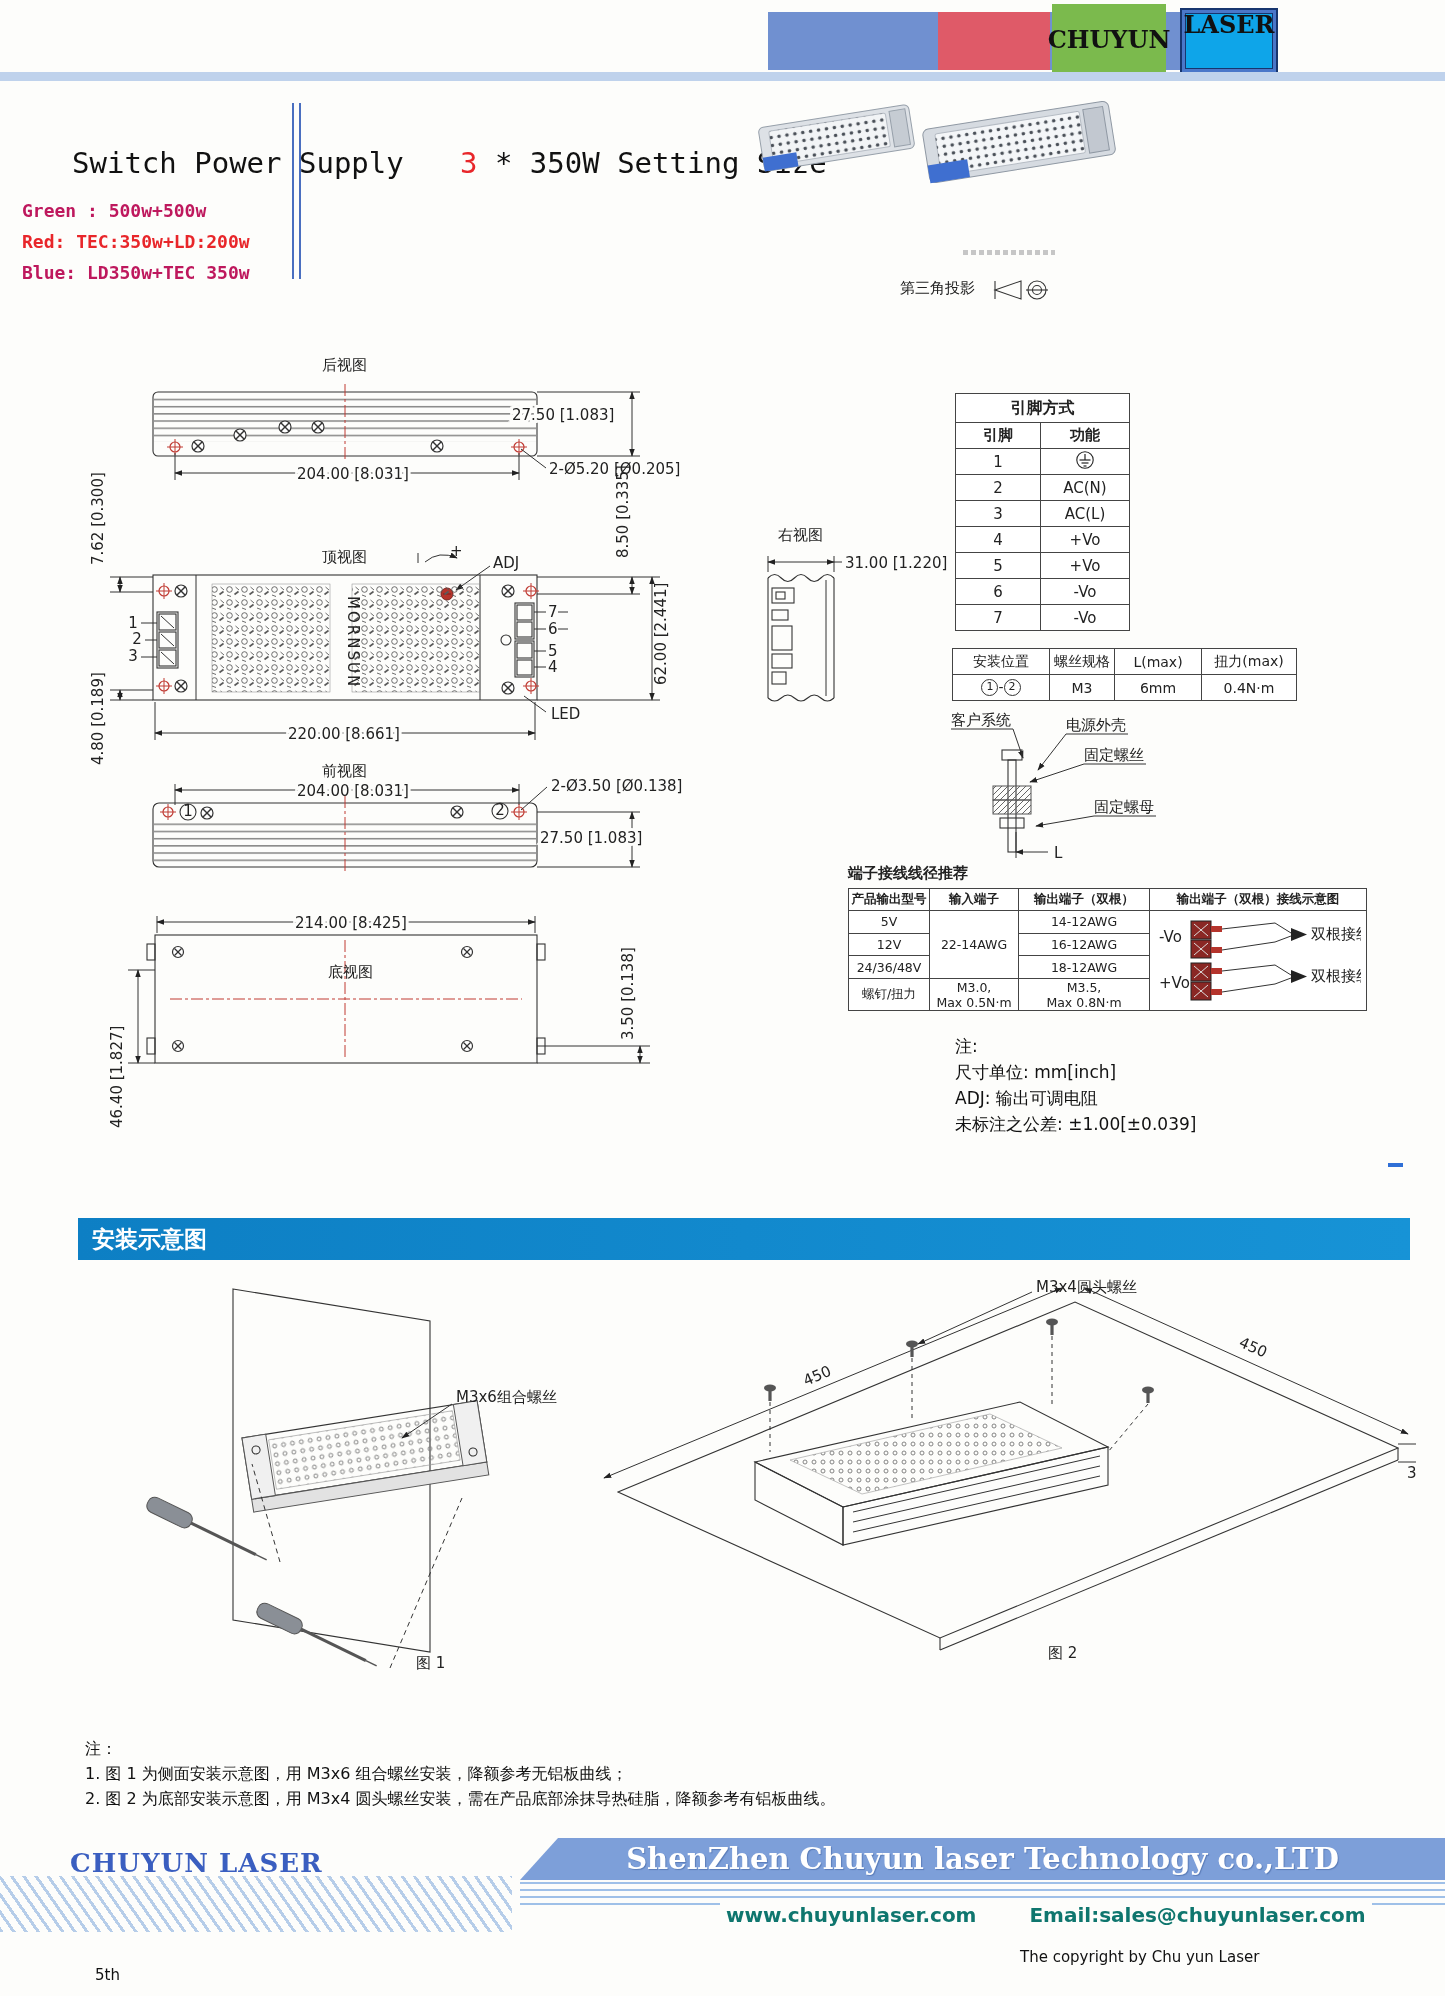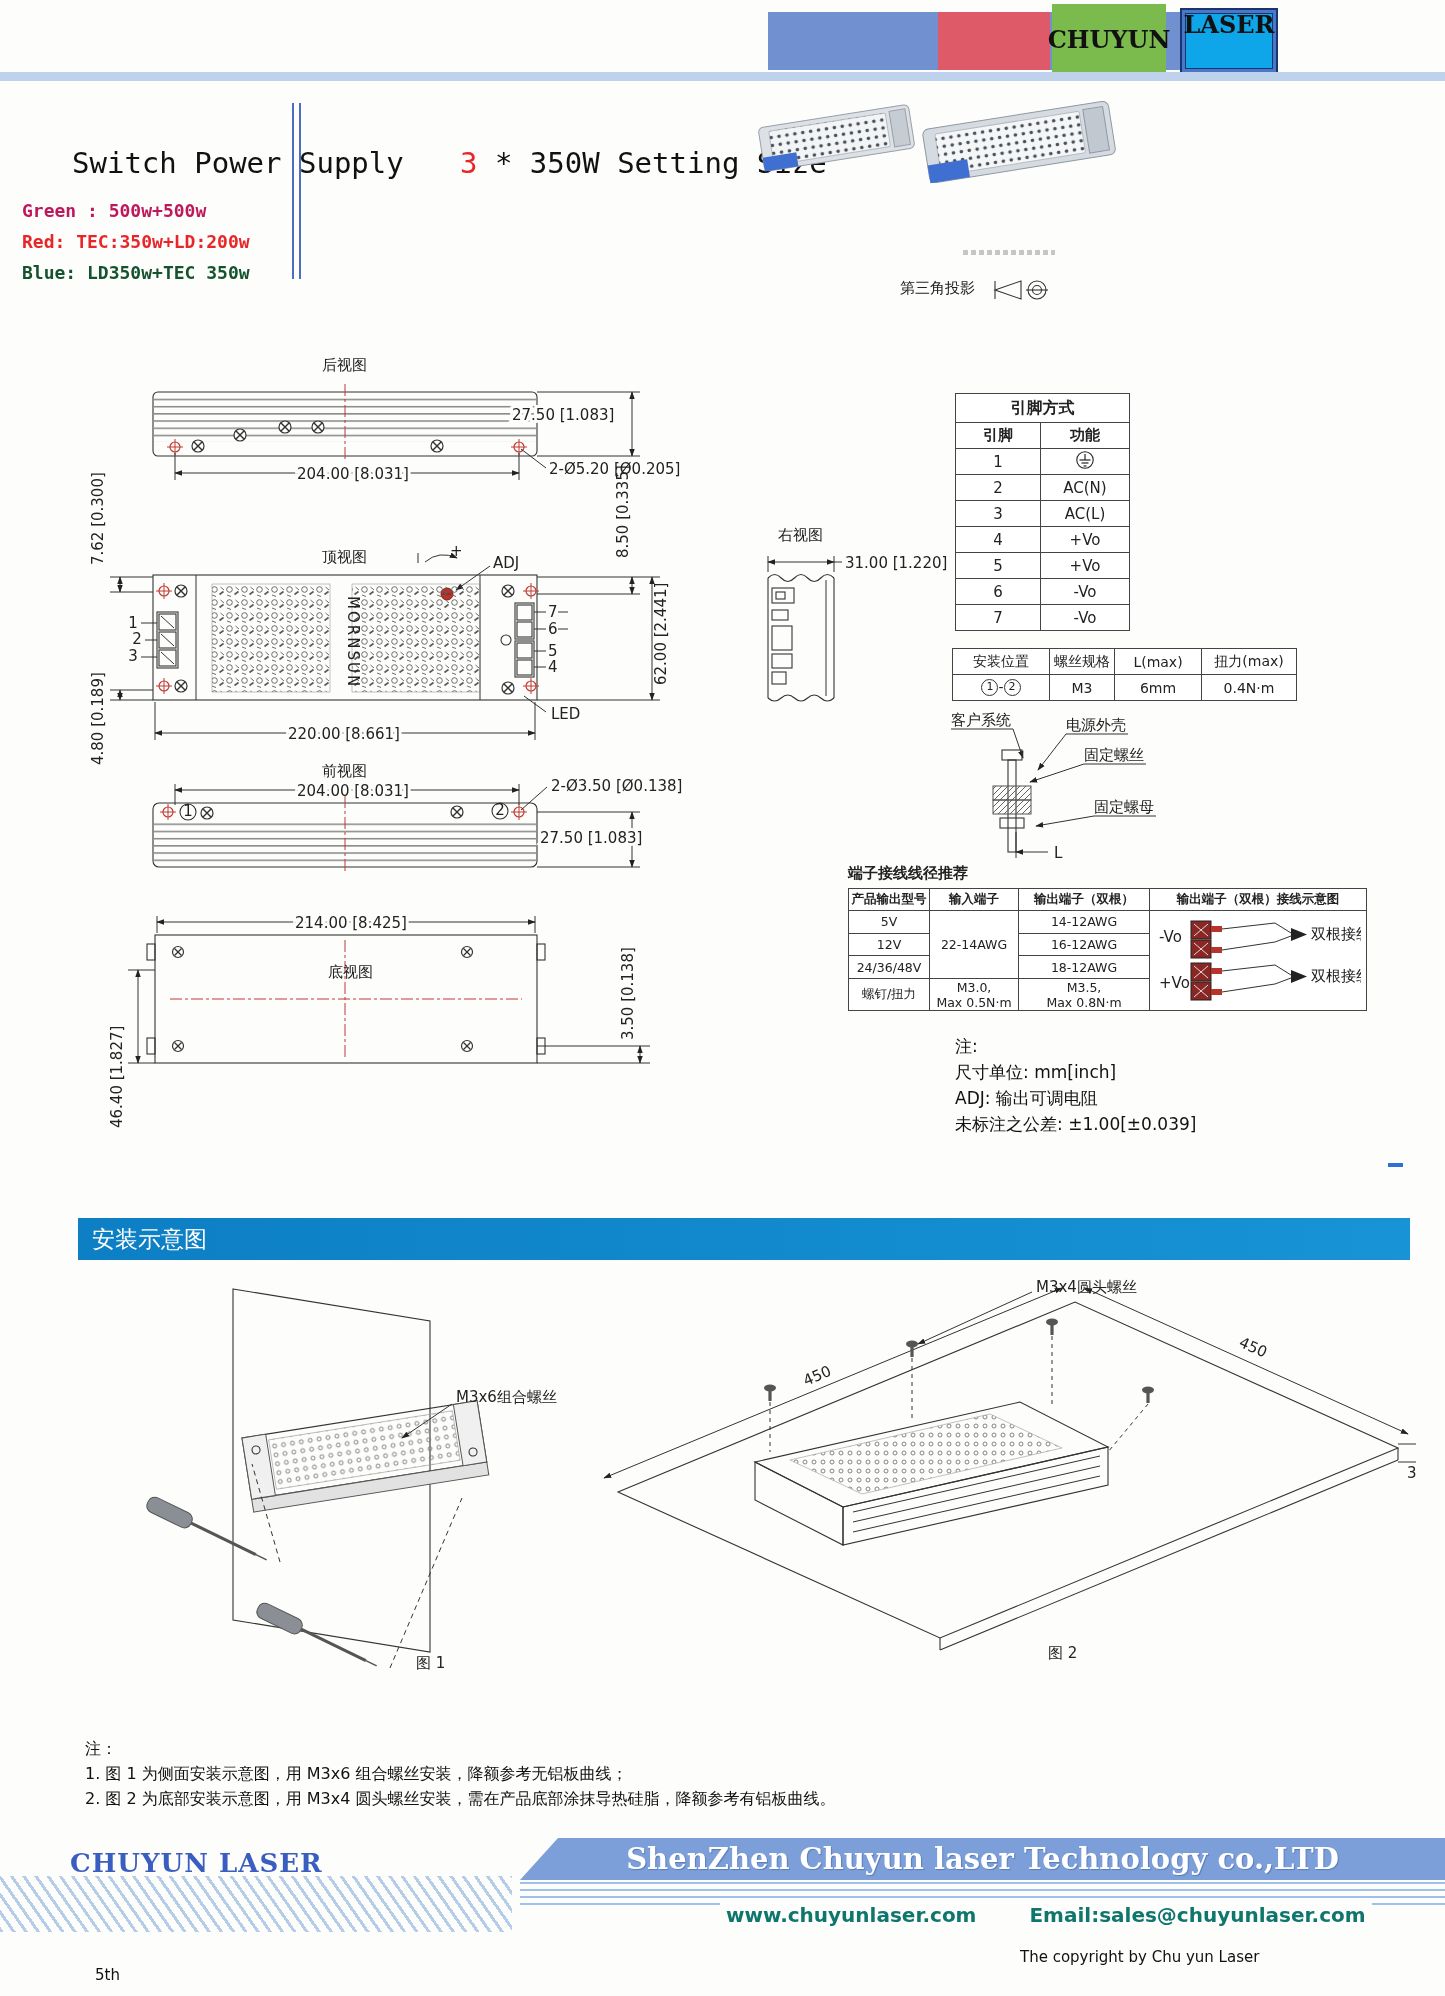--- a/index.html
+++ b/index.html
@@ -17,21 +17,21 @@
              display:flex;align-items:flex-start;justify-content:center;}
   .hdr-laser span{font-family:"DejaVu Serif",serif;font-weight:bold;font-size:24px;color:#111;}
   .hdr-strip{left:0;top:72px;width:1445px;height:9px;background:#bfd2ec;}
   
   .title-main{left:72px;top:146px;font-family:"DejaVu Sans Mono",monospace;font-size:29px;color:#111;}
   .title-size{left:460px;top:146px;font-family:"DejaVu Sans Mono",monospace;font-size:29px;color:#111;}
   .vrule{left:292px;top:103px;width:5px;height:176px;border-left:2px solid #4a6fc0;border-right:2px solid #4a6fc0;}
   .legend{font-family:"DejaVu Sans Mono",monospace;font-weight:bold;font-size:18px;}
   .lg0{left:22px;top:200px;color:#be185d;}
   .lg1{left:22px;top:231px;color:#e8262a;}
-  .lg2{left:22px;top:262px;color:#14532d;}
+  .lg2{left:22px;top:262px;color:#be185d;}
   .red{color:#e8262a;}
   
   table{border-collapse:collapse;background:#fff;}
   td,th{border:1px solid #444;text-align:center;font-weight:normal;padding:0 2px;}
   .pin-tbl{left:955px;top:393px;}
   .pin-tbl td{height:25px;font-size:15px;}
   .pin-tbl .ttl{font-weight:bold;font-size:16px;height:28px;}
   .pin-tbl .c1{width:80px;} .pin-tbl .c2{width:84px;}
   .scr-tbl{left:952px;top:648px;}
   .scr-tbl td{height:25px;font-size:14px;}
@@ -40,21 +40,21 @@
         line-height:14px;font-size:11px;text-align:center;vertical-align:middle;}
   .term-title{left:848px;top:864px;font-size:15px;font-weight:bold;}
   .term-tbl{left:848px;top:888px;}
   .term-tbl td{font-size:12.5px;height:21px;}
   .term-tbl .h{font-weight:bold;}
   .t1{width:76px;} .t2{width:84px;} .t3{width:126px;} .t4{width:212px;}
   .notes{left:955px;top:1033px;font-size:17px;line-height:26px;color:#111;}
   
   .banner{left:78px;top:1218px;width:1332px;height:42px;
           background:linear-gradient(90deg,#0d7fc4,#1793d6);
-          color:#fff;font-weight:normal;font-size:23px;line-height:42px;padding-left:14px;box-sizing:border-box;}
+          color:#fff;font-weight:bold;font-size:23px;line-height:42px;padding-left:14px;box-sizing:border-box;}
   .inst-notes{left:85px;top:1736px;font-size:16px;line-height:25px;color:#111;}
   
   .ft-brand{left:70px;top:1848px;font-family:"DejaVu Serif",serif;font-weight:bold;
             font-size:26px;color:#3a5ec0;letter-spacing:1px;}
   .ft-banner{left:520px;top:1838px;width:925px;height:42px;background:#7d9fd9;
              clip-path:polygon(38px 0,100% 0,100% 100%,0 100%);
              display:flex;align-items:center;justify-content:center;}
   .ft-banner span{font-family:"DejaVu Serif",serif;font-weight:bold;font-size:29px;color:#fff;
                   text-shadow:1px 1px 1px #5a7cb8;white-space:nowrap;}
   .ft-lines{left:520px;top:1882px;width:925px;height:26px;

